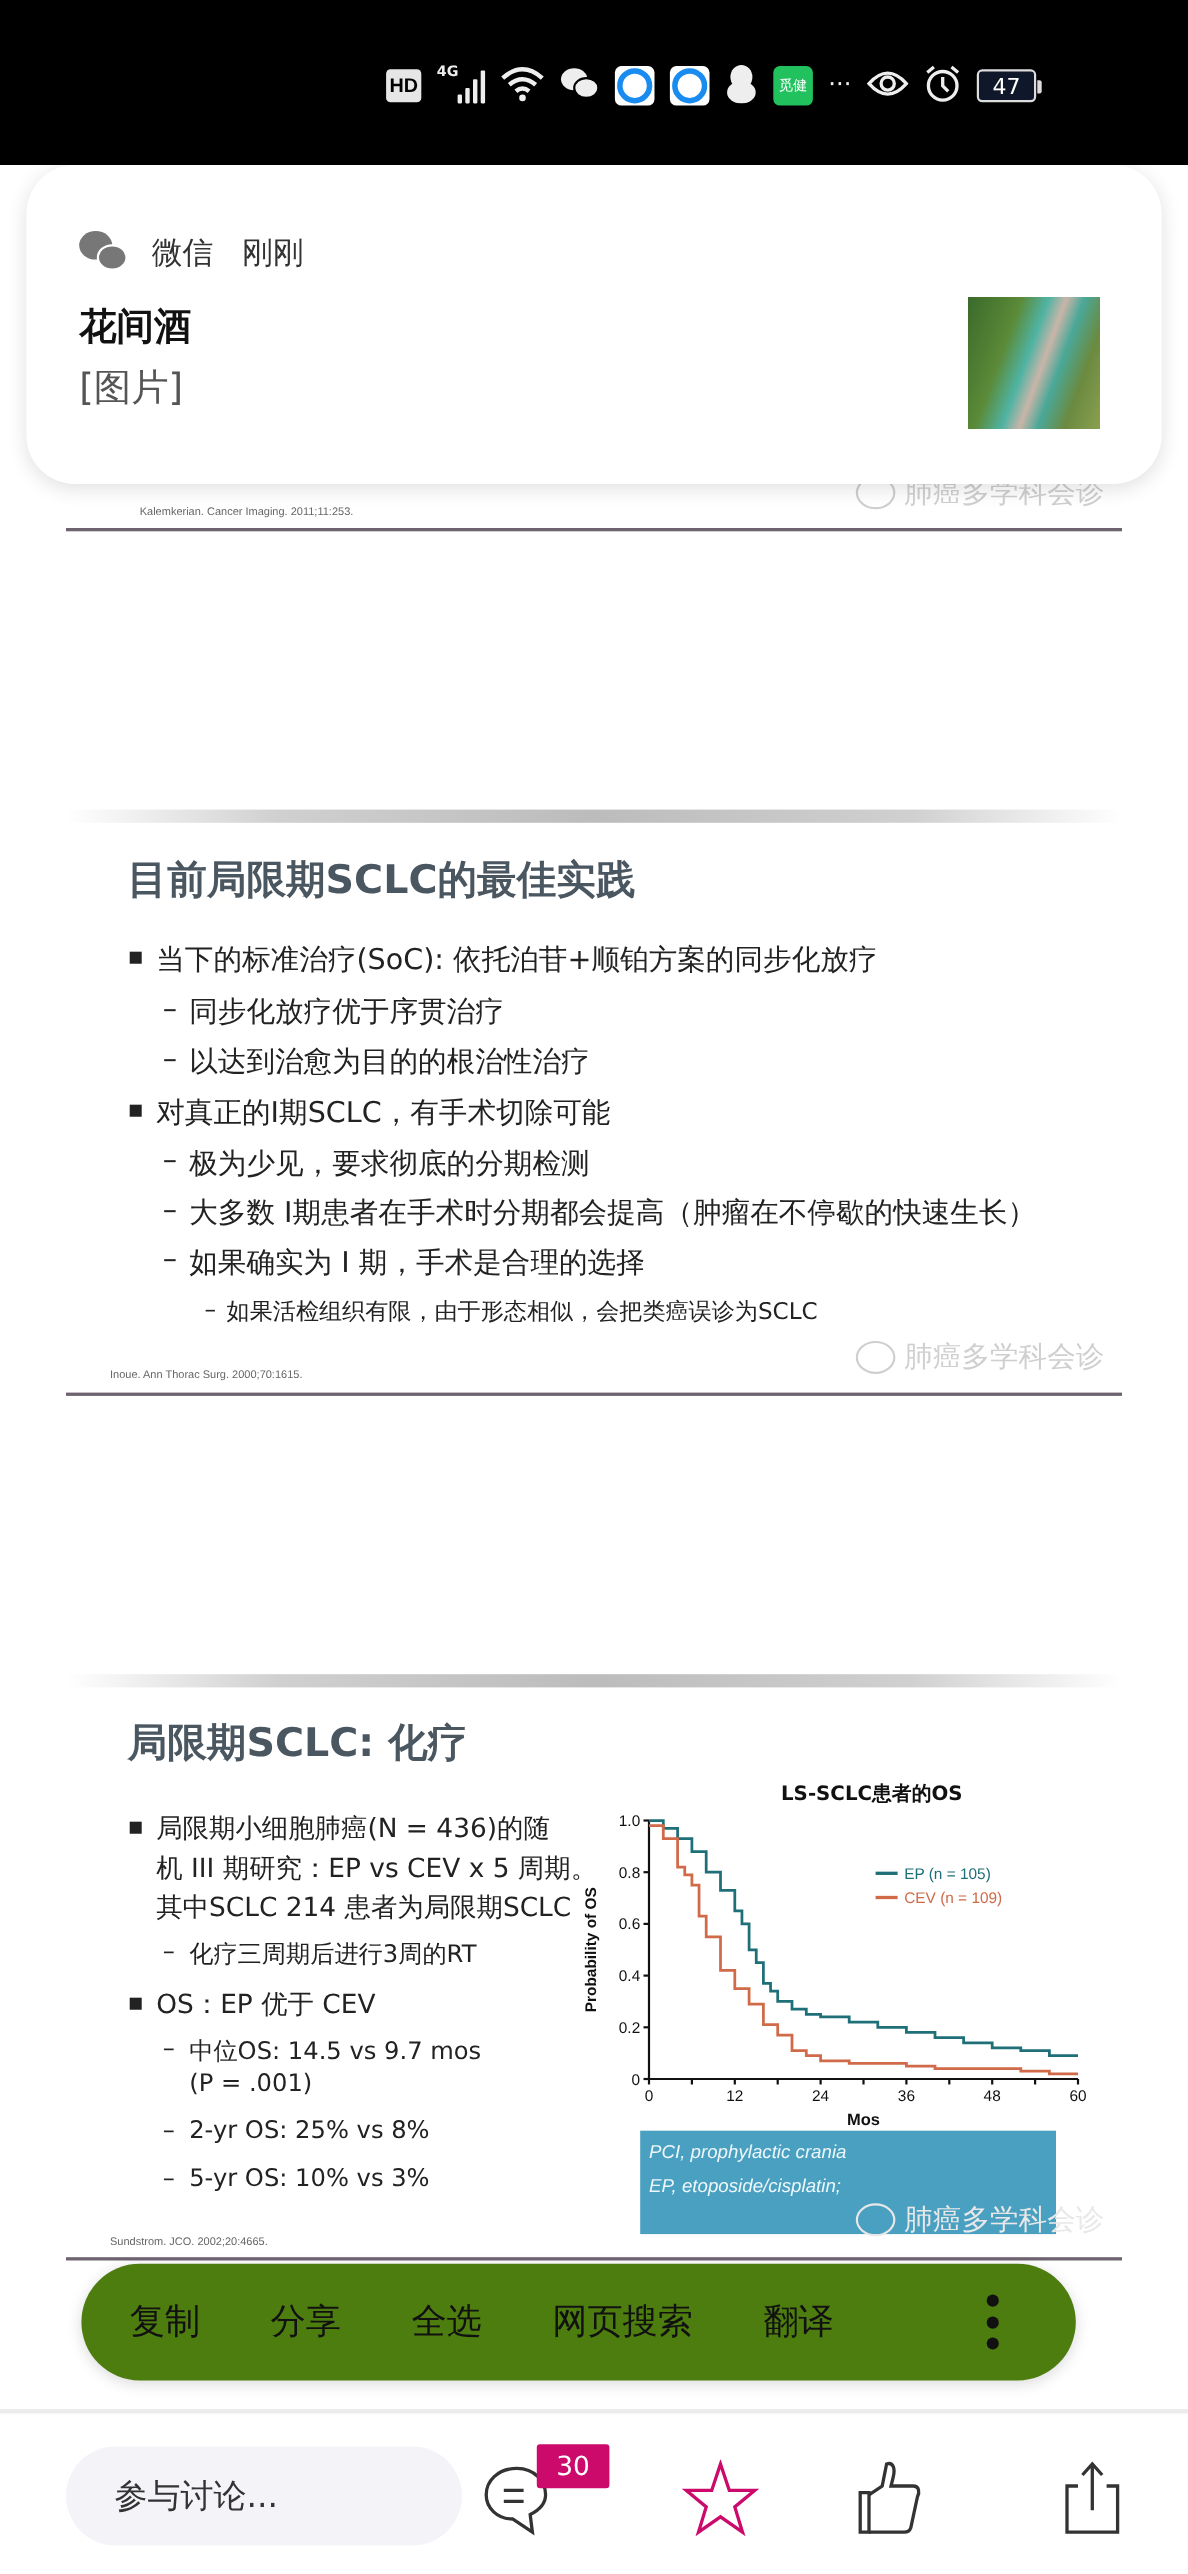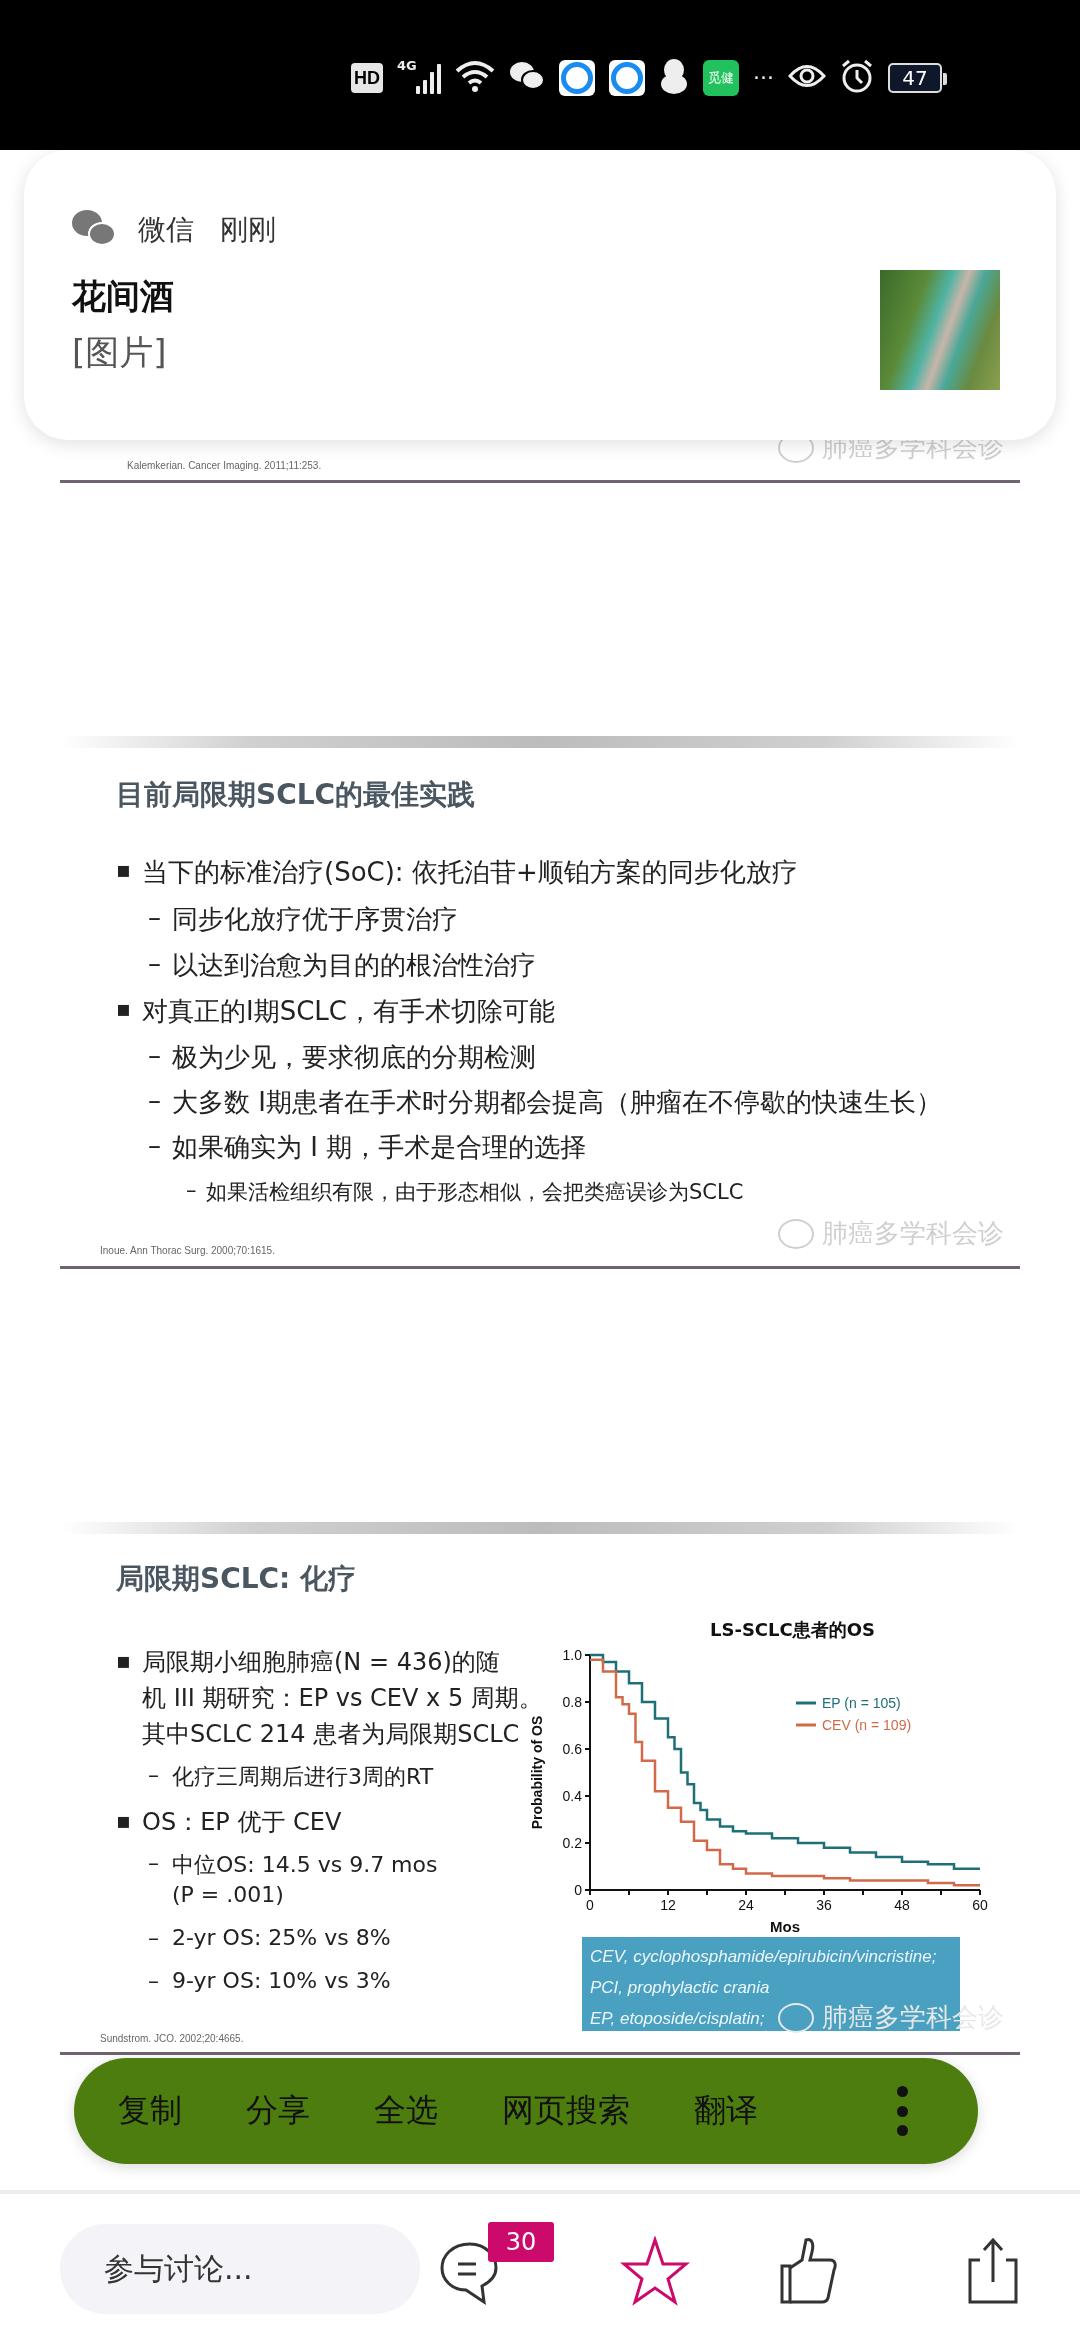--- a/index.html
+++ b/index.html
@@ -36,21 +36,21 @@
     background: linear-gradient(110deg, #3a6a2a 0%, #5b8a38 30%, #4fb3a3 45%, #c9b5a8 55%, #4aa898 65%, #6b8a40 80%, #8aa050 100%); }
 
   
   .slide-rule { position: absolute; left: 60px; width: 960px; height: 3px; background: #6f6372; }
   .slide-topbar { position: absolute; left: 60px; width: 960px; height: 12px;
     background: linear-gradient(90deg, rgba(255,255,255,0) 0%, #d0d0d0 20%, #bcbcbc 50%, #d0d0d0 80%, rgba(255,255,255,0) 100%); }
   .ref { position: absolute; font-size: 10px; color: #666; font-family: "Liberation Sans", sans-serif; }
   .watermark { position: absolute; font-size: 26px; color: #cfcfcf; display: flex; align-items: center; gap: 8px; }
   .watermark .wm-icon { width: 36px; height: 30px; border: 2px solid #cfcfcf; border-radius: 50%; }
 
-  .slide-title { position: absolute; left: 116px; font-size: 28px; font-weight: bold; color: #4a5660; }
+  .slide-title { position: absolute; left: 116px; font-size: 36px; font-weight: bold; color: #4a5660; }
   .bl { position: absolute; font-size: 26px; color: #222; white-space: nowrap; }
   .bl.l1::before { content: "\25AA"; position: absolute; left: -26px; font-size: 22px; top: 2px; }
   .bl.l2::before { content: "\2013"; position: absolute; left: -24px; }
   .bl.l3 { font-size: 21px; }
   .bl.l3::before { content: "\2013"; position: absolute; left: -20px; }
 
   
   .chart { position: absolute; left: 520px; top: 1610px; width: 480px; height: 330px; }
   .chart-title { position: absolute; left: 190px; top: 8px; font-size: 18px; font-weight: bold; color: #111; }
   .chart svg { position: absolute; left: 0; top: 0; }
@@ -165,21 +165,21 @@
 <div class="slide-topbar" style="top:1522px;"></div>
 <div class="slide-title" style="top:1560px; left:116px;">局限期SCLC: 化疗</div>
 <div class="bl l1" style="left:142px; top:1646px; font-size:24px;">局限期小细胞肺癌(N = 436)的随</div>
 <div class="bl" style="left:142px; top:1682px; font-size:24px;">机 III 期研究：EP vs CEV x 5 周期。</div>
 <div class="bl" style="left:142px; top:1718px; font-size:24px;">其中SCLC 214 患者为局限期SCLC</div>
 <div class="bl l2" style="left:172px; top:1762px; font-size:22px;">化疗三周期后进行3周的RT</div>
 <div class="bl l1" style="left:142px; top:1806px; font-size:24px;">OS：EP 优于 CEV</div>
 <div class="bl l2" style="left:172px; top:1850px; font-size:22px;">中位OS: 14.5 vs 9.7 mos</div>
 <div class="bl" style="left:172px; top:1882px; font-size:22px;">(P = .001)</div>
 <div class="bl l2" style="left:172px; top:1925px; font-size:22px;">2-yr OS: 25% vs 8%</div>
-<div class="bl l2" style="left:172px; top:1968px; font-size:22px;">9-yr OS: 10% vs 3%</div>
+<div class="bl l2" style="left:172px; top:1968px; font-size:22px;">5-yr OS: 10% vs 3%</div>
 
 <div class="chart">
   <div class="chart-title">LS-SCLC患者的OS</div>
   <svg id="km-chart" width="480" height="330" viewBox="0 0 480 330">
       <line x1="70" y1="45" x2="70" y2="280" stroke="#111" stroke-width="2"></line>
       <line x1="70" y1="280" x2="460" y2="280" stroke="#111" stroke-width="2"></line>
       <line x1="65" y1="280" x2="70" y2="280" stroke="#111" stroke-width="2"></line>
       <text x="62" y="285" font-size="14" text-anchor="end" fill="#111" font-family="Liberation Sans, sans-serif">0</text>
       <line x1="65" y1="233" x2="70" y2="233" stroke="#111" stroke-width="2"></line>
       <text x="62" y="238" font-size="14" text-anchor="end" fill="#111" font-family="Liberation Sans, sans-serif">0.2</text>
@@ -213,21 +213,20 @@
       <path d="M70 45 H83 V52.05000000000001 H96 V61.44999999999999 H109 V73.19999999999999 H122 V92 H135 V108.45000000000002 H148 V127.25 H154.5 V139 H161 V162.5 H167.5 V174.25 H174 V193.05 H180.5 V200.1 H187 V209.5 H200 V216.55 H213 V221.25 H226 V223.6 H252 V228.3 H278 V233 H304 V237.7 H330 V242.4 H356 V247.1 H382 V251.8 H408 V254.15 H434 V258.85 H460 V258.85" stroke="#1f6f78" stroke-width="2.5" fill="none"></path>
       <line x1="276" y1="93" x2="296" y2="93" stroke="#1f6f78" stroke-width="3"></line>
       <text x="302" y="98" font-size="14" fill="#1f6f78" font-family="Liberation Sans, sans-serif">EP (n = 105)</text>
       <path d="M70 49.70000000000002 H83 V61.44999999999999 H96 V87.30000000000001 H102.5 V94.35 H109 V103.75 H115.5 V131.95 H122 V150.75 H135 V181.3 H148 V197.75 H161 V211.85000000000002 H174 V230.65 H187 V240.05 H200 V254.15 H213 V258.85 H226 V263.55 H252 V265.9 H278 V265.9 H304 V268.25 H330 V270.6 H356 V270.6 H382 V270.6 H408 V272.95 H434 V275.3 H460 V275.3" stroke="#d06a48" stroke-width="2.5" fill="none"></path>
       <line x1="276" y1="115" x2="296" y2="115" stroke="#d06a48" stroke-width="3"></line>
       <text x="302" y="120" font-size="14" fill="#d06a48" font-family="Liberation Sans, sans-serif">CEV (n = 109)</text>
     </svg>
 </div>
 
 <div class="note-box">
-  <div>CEV, cyclophosphamide/epirubicin/vincristine;</div>
   <div>PCI, prophylactic crania</div>
   <div>EP, etoposide/cisplatin;</div>
 </div>
 <div class="watermark" style="left:778px; top:2000px; color:#e8e8e8;">
   <span class="wm-icon" style="border-color:#e8e8e8;"></span>
   <span>肺癌多学科会诊</span>
 </div>
 <div class="ref" style="left:100px; top:2033px;">Sundstrom. JCO. 2002;20:4665.</div>
 <div class="slide-rule" style="top:2052px;"></div>
 

